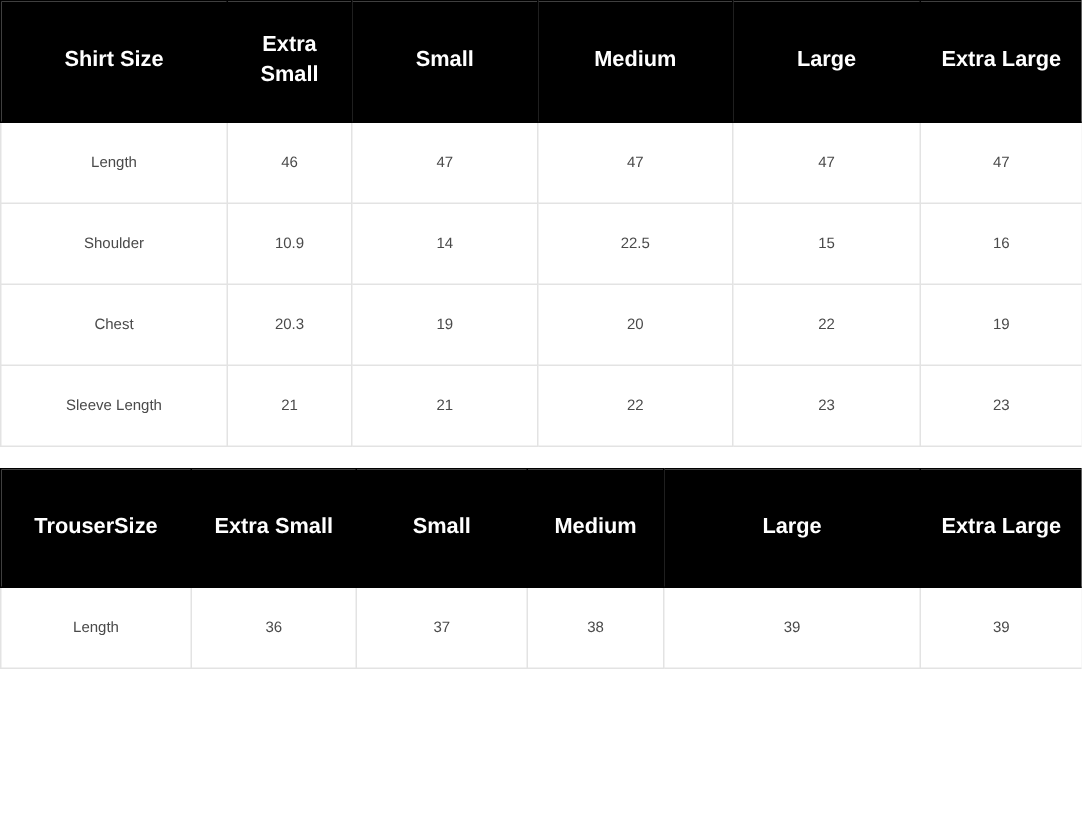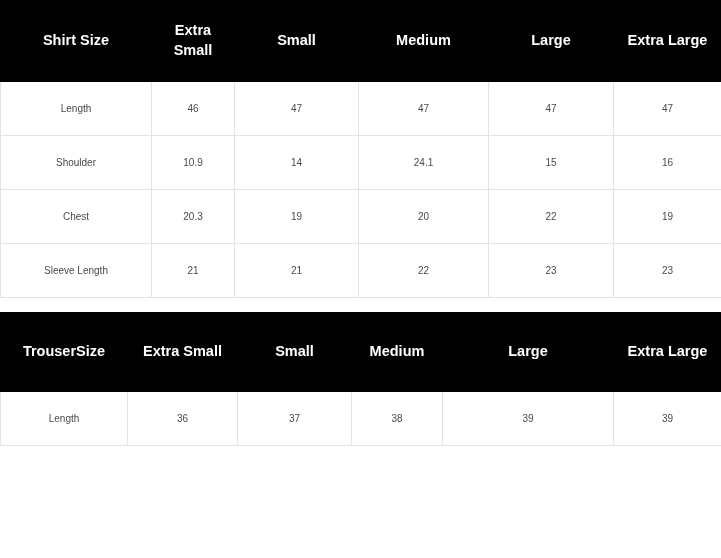--- a/index.html
+++ b/index.html
@@ -96,21 +96,21 @@
         <td>46</td>
         <td>47</td>
         <td>47</td>
         <td>47</td>
         <td>47</td>
       </tr>
       <tr>
         <td class="rowlabel">Shoulder</td>
         <td>10.9</td>
         <td>14</td>
-        <td>24.1</td>
+        <td>22.5</td>
         <td>15</td>
         <td>16</td>
       </tr>
       <tr>
         <td class="rowlabel">Chest</td>
         <td>20.3</td>
         <td>19</td>
         <td>20</td>
         <td>22</td>
         <td>19</td>

